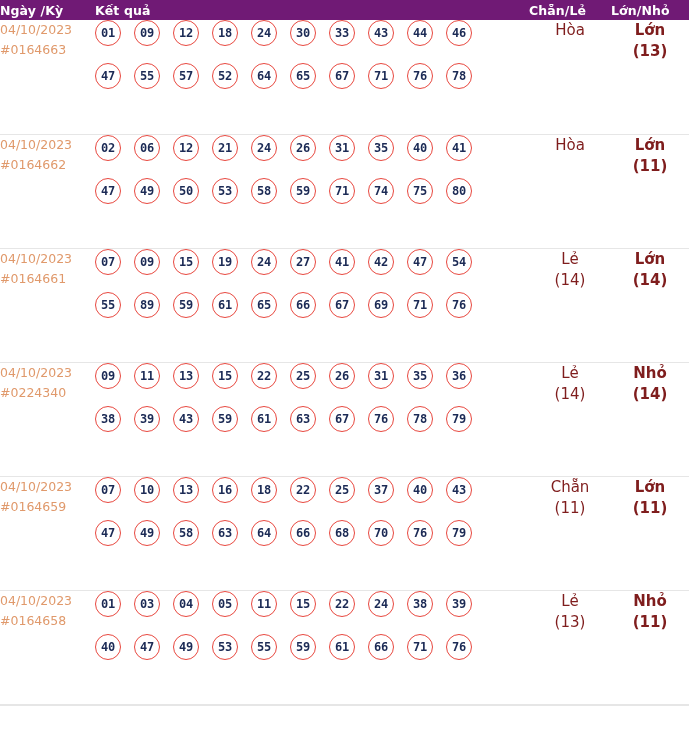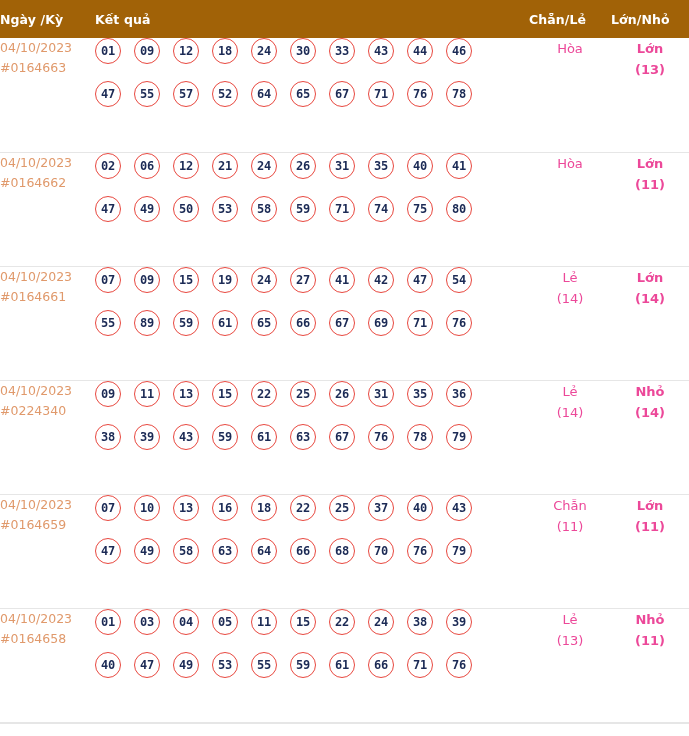--- a/index.html
+++ b/index.html
@@ -14,22 +14,22 @@
     overflow: hidden;
   }
 
   .results-table {
     width: 689px;
     border-collapse: collapse;
   }
 
   
   .table-header {
-    background: #a16207;
-    height: 38px;
+    background: #701a75;
+    height: 20px;
     padding-left: 20px;
   }
   .table-header th {
     color: #ffffff;
     font-size: 12.5px;
     font-weight: bold;
     text-align: left;
     padding: 0;
     vertical-align: middle;
     letter-spacing: .1px;
@@ -96,22 +96,22 @@
 
   
   .cell-oddeven, .cell-bigsmall {
     width: 82px;
     text-align: center;
     padding-top: 13px;
   }
   .cell-bigsmall { width: 78px; padding-right: 6px; font-weight: bold; }
   .verdict-label, .verdict-count {
     display: block;
-    color: #ec4899;
-    font-size: 13px;
+    color: #7f1d1d;
+    font-size: 15px;
     line-height: 21px;
     white-space: nowrap;
   }
   .verdict-count:empty { display: none; }
 
   .table-footer-rule {
     width: 689px;
     height: 1px;
     background: #e6e6e6;
   }

